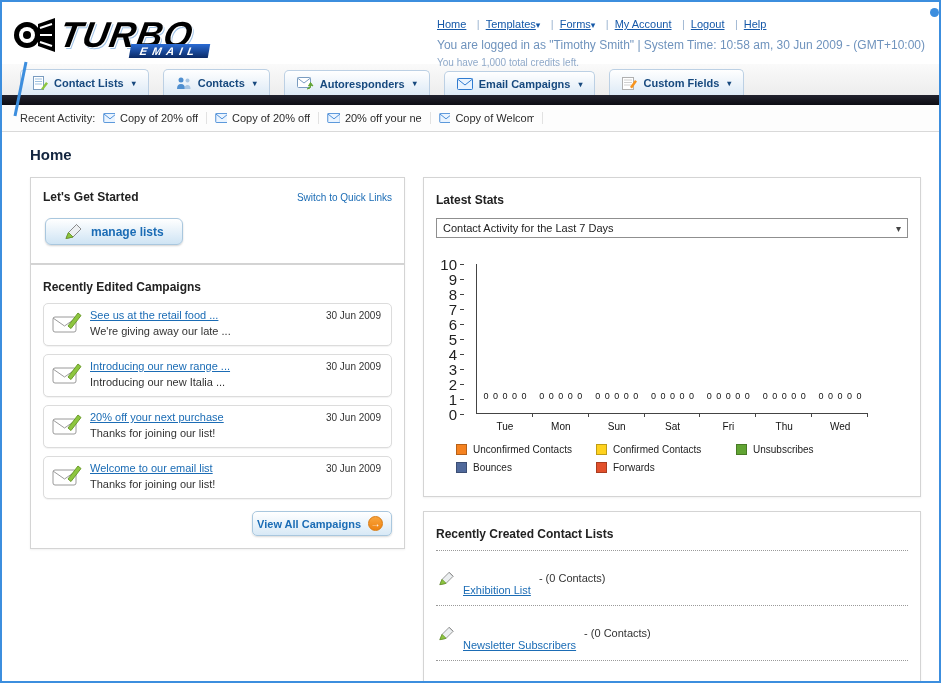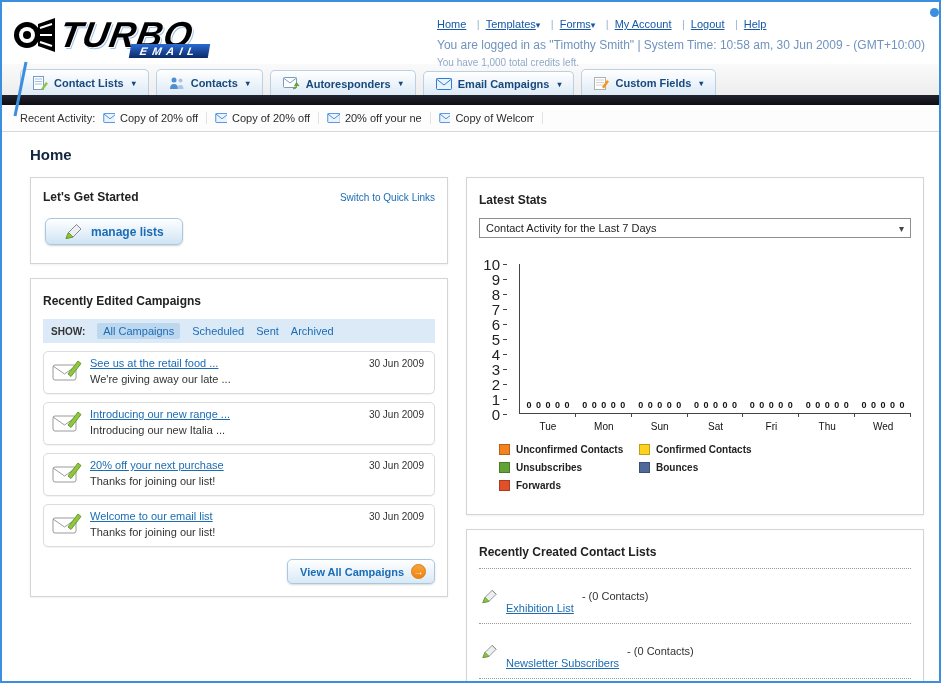--- a/index.html
+++ b/index.html
@@ -18,87 +18,87 @@
   .corner-dot { position:absolute; right:0; top:6px; width:9px; height:9px; border-radius:50%; background:#3c8ede; }
 
   .top-right { text-align:left; padding-top:4px; line-height:1.6; }
   .top-links a { color:#1558a8; font-size:11px; text-decoration:underline; cursor:pointer; }
   .top-links a:not(:first-child)::before { content:"|"; margin:0 6px; color:#9ab3d0; display:inline-block; }
   .top-links a.has-arrow::after { content:" ▾"; font-size:9px; display:inline-block; }
   .login-info { color:#6f93bd; font-size:12px; }
   .credits { color:#8fa9c9; font-size:10px; }
 
   
-  .nav-bar { background:linear-gradient(#fafafa,#ededed); padding:5px 0 0 18px; display:flex; gap:7px; align-items:flex-end; }
+  .nav-bar { background:linear-gradient(#fafafa,#ededed); padding:5px 0 0 18px; display:flex; gap:14px; align-items:flex-end; }
   .tab { display:inline-flex; align-items:center; gap:6px; padding:6px 12px 5px;
          background:linear-gradient(#ffffff,#ddeaf6); border:1px solid #bcd0e4; border-bottom:none;
          border-radius:5px 5px 0 0; font-size:11px; font-weight:bold; color:#17497e; cursor:pointer; }
   .tab::after { content:"▾"; font-size:8px; color:#17497e; margin-left:2px; }
   .nav-dark { height:10px; background:linear-gradient(#23232e,#0d0d14); }
 
   
   .activity-bar { height:27px; border-bottom:1px solid #d9d9d9; display:flex; align-items:center;
                   padding-left:18px; font-size:11px; background:#fdfdfd; }
   .activity-label { color:#333; }
   .activity-item { display:flex; align-items:center; gap:5px; padding:0 8px; border-right:1px solid #e2e2e2;
                    width:112px; overflow:hidden; white-space:nowrap; cursor:pointer; color:#2b2b2b; }
   .activity-item span { overflow:hidden; text-overflow:clip; }
 
   
   .main { padding:10px 18px 0 28px; }
   .page-title { font-size:15px; font-weight:bold; color:#13253f; margin:4px 0 14px; }
   .cols { display:flex; gap:18px; align-items:flex-start; }
-  .col-left { width:418px; flex:none; }
+  .col-left { width:375px; flex:none; }
   .col-right { flex:1; }
   .panel { border:1px solid #d4d4d4; background:#fff; padding:12px; box-shadow:0 1px 2px rgba(0,0,0,.06); }
   .panel-title { font-size:12px; font-weight:bold; color:#222; }
 
   
   .gs-head { display:flex; justify-content:space-between; align-items:center; margin-bottom:12px; }
   .gs-link { font-size:10px; color:#1b6cb5; cursor:pointer; }
   .gs-buttons { display:flex; gap:16px; padding:2px 2px 6px; }
   .big-btn { display:inline-flex; align-items:center; gap:8px; padding:4px 18px; border:1px solid #a9c7de;
              border-radius:6px; background:linear-gradient(#ffffff,#cfe4f4); box-shadow:0 1px 2px rgba(0,0,0,.18);
              color:#1b6cb5; font-weight:bold; font-size:12px; cursor:pointer; }
 
   
-  .campaigns { margin-top:14px; }
+  .campaigns { }
   .filter-bar { background:#dceaf7; display:flex; gap:12px; align-items:center; padding:4px 8px; margin-top:10px; font-size:11px; }
   .show-label { font-size:10px; font-weight:bold; color:#333; }
   .filter-link { color:#1b6cb5; cursor:pointer; }
   .filter-link.selected { background:#bcd7ee; padding:2px 6px; border-radius:2px; }
   .camp-item { border:1px solid #dcdcdc; border-radius:5px; padding:5px 10px 6px 8px; margin-top:8px;
                display:flex; gap:8px; position:relative; background:#fff; box-shadow:0 1px 1px rgba(0,0,0,.05); }
   .camp-title { font-size:11px; color:#1b6cb5; text-decoration:underline; cursor:pointer; display:block; }
   .camp-sub { font-size:11px; color:#333; margin-top:2px; }
   .camp-date { position:absolute; right:10px; top:6px; font-size:10px; color:#333; }
   .btn-row { text-align:right; margin-top:12px; }
-  .small-btn { display:inline-flex; align-items:center; gap:7px; padding:4px 8px 4px 12px; border:1px solid #a9c7de;
+  .small-btn { display:inline-flex; align-items:center; gap:7px; padding:4px 8px 4px 4px; border:1px solid #a9c7de;
                border-radius:5px; background:linear-gradient(#ffffff,#d8e9f6); box-shadow:0 1px 2px rgba(0,0,0,.15);
                color:#1b6cb5; font-weight:bold; font-size:11px; cursor:pointer; }
   .arrow-circle { width:15px; height:15px; border-radius:50%; background:linear-gradient(#f9a43c,#ef8311);
                   border:1px solid #d97a10; color:#fff; font-size:10px; line-height:13px; text-align:center;
                   display:inline-block; font-weight:bold; }
   .arrow-circle::before { content:"→"; }
 
   
   .select-box { margin-top:10px; border:1px solid #8f8f8f; background:#fff; height:20px; font-size:11px;
                 color:#222; display:flex; align-items:center; justify-content:space-between; padding:0 6px; cursor:pointer; }
   .select-box::after { content:"▾"; font-size:10px; color:#444; }
   .chart-wrap { display:flex; margin:26px 0 0 18px; }
   .chart-yaxis { position:relative; width:22px; height:150px; flex:none; }
   .y-label { position:absolute; right:12px; height:10px; font-size:15px; color:#222; display:flex; align-items:center; gap:3px; }
   .y-label::after { content:""; width:4px; height:1px; background:#444; }
   .chart-plot { width:392px; height:150px; border-left:1px solid #444; border-bottom:1px solid #444; display:flex; }
   .chart-group { flex:1; position:relative; }
   .chart-group::after { content:""; position:absolute; right:0; bottom:-4px; width:1px; height:4px; background:#444; }
-  .chart-vals { position:absolute; bottom:3px; width:100%; text-align:center; font-size:9px; color:#111; word-spacing:2px;font-weight:bold; }
+  .chart-vals { position:absolute; bottom:12px; width:100%; text-align:center; font-size:9px; color:#111; word-spacing:2px; }
   .chart-day { position:absolute; bottom:-19px; width:100%; text-align:center; font-size:10px; color:#111; }
   .chart-legend { margin:30px 0 4px 20px; display:flex; flex-wrap:wrap; }
-  .legend-item { width:140px; display:flex; gap:6px; align-items:center; font-size:10px; color:#222; margin-bottom:7px;font-weight:bold; }
+  .legend-item { width:140px; display:flex; gap:6px; align-items:center; font-size:10px; color:#222; margin-bottom:7px; }
   .legend-swatch { width:11px; height:11px; flex:none; display:inline-block; border:1px solid rgba(0,0,0,.25); }
 
   
   .lists-panel { margin-top:14px; }
   .dotted { border-bottom:1px dotted #9a9a9a; }
   .list-item { display:flex; align-items:center; gap:8px; padding:9px 2px; font-size:11px; }
   .list-item a { color:#1b6cb5; text-decoration:underline; cursor:pointer;margin-top:24px; }
   .list-detail { color:#333; }
   .lists-btn-row { text-align:right; margin-top:30px; }
 
@@ -258,27 +258,20 @@
                     <path d="M2 15.5 L4.5 9.5 L9 14 Z" fill="#8dc63f" stroke="#6b9b2b"></path>
                   </svg>
               </span>
               <span>manage lists</span>
             </button>
           </div>
         </div>
 
         <div class="panel campaigns">
           <span class="panel-title">Recently Edited Campaigns</span>
-          <div class="filter-bar">
-            <span class="show-label">SHOW:</span>
-            <span class="filter-link selected">All Campaigns</span>
-            <span class="filter-link">Scheduled</span>
-            <span class="filter-link">Sent</span>
-            <span class="filter-link">Archived</span>
-          </div>
 
           <div class="camp-item">
             <span>
               <svg width="30" height="28" viewBox="0 0 30 28">
                   <rect x="1" y="8" width="23" height="15" rx="2" fill="#fff" stroke="#9a9a9a"></rect>
                   <path d="M1 9 L12.5 17 L24 9" fill="none" stroke="#9a9a9a"></path>
                   <path d="M16 17 L26 4 L29 6.5 L19 19.5 Z" fill="#8dc63f" stroke="#6b9b2b"></path>
                 </svg>
             </span>
             <span>

